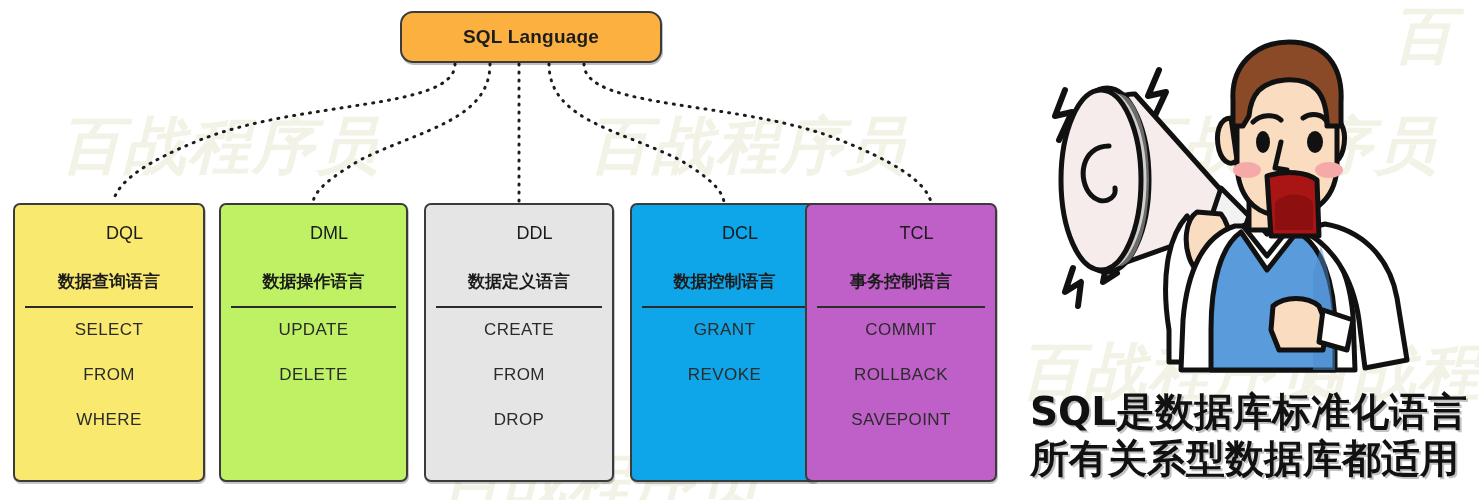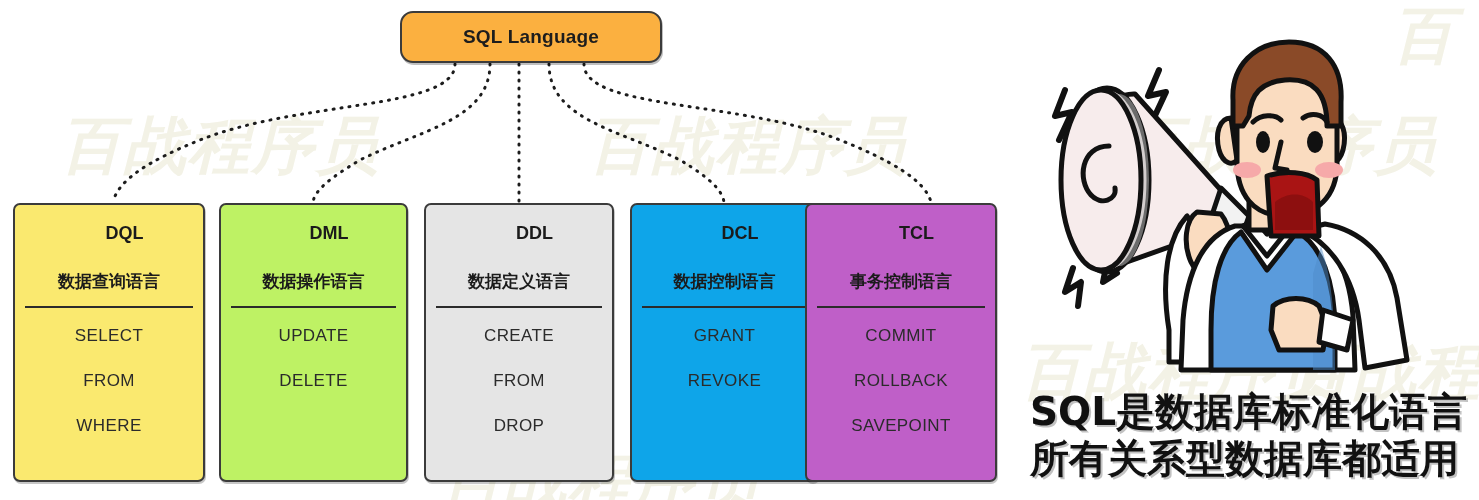--- a/index.html
+++ b/index.html
@@ -85,41 +85,41 @@
     align-items: stretch;
     overflow: hidden;
   }
   .cat-head {
     padding-top: 17px;
     text-align: center;
     flex: 0 0 auto;
   }
   .cat-abbr {
     font-size: 18px;
-    font-weight: bold;
+    font-weight: normal;
     color: #1b1b1b;
     line-height: 1.25;
     padding-left: 31px;
   }
   .cat-cn {
     font-size: 17px;
     font-weight: bold;
     color: #1b1b1b;
     line-height: 1.5;
     font-family: Liberation Serif, serif;
     margin-top: 24px;
   }
   .cat-divider {
     height: 2px;
     background: #2b2b2b;
     margin: 12px 10px 0 10px;
   }
   .cat-body {
     flex: 1 1 auto;
-    padding-top: 19px;
+    padding-top: 13px;
     text-align: center;
   }
   .cmd {
     font-size: 17px;
     color: #2b2b2b;
     line-height: 1;
     margin-bottom: 28px;
     letter-spacing: .4px;
   }
 

